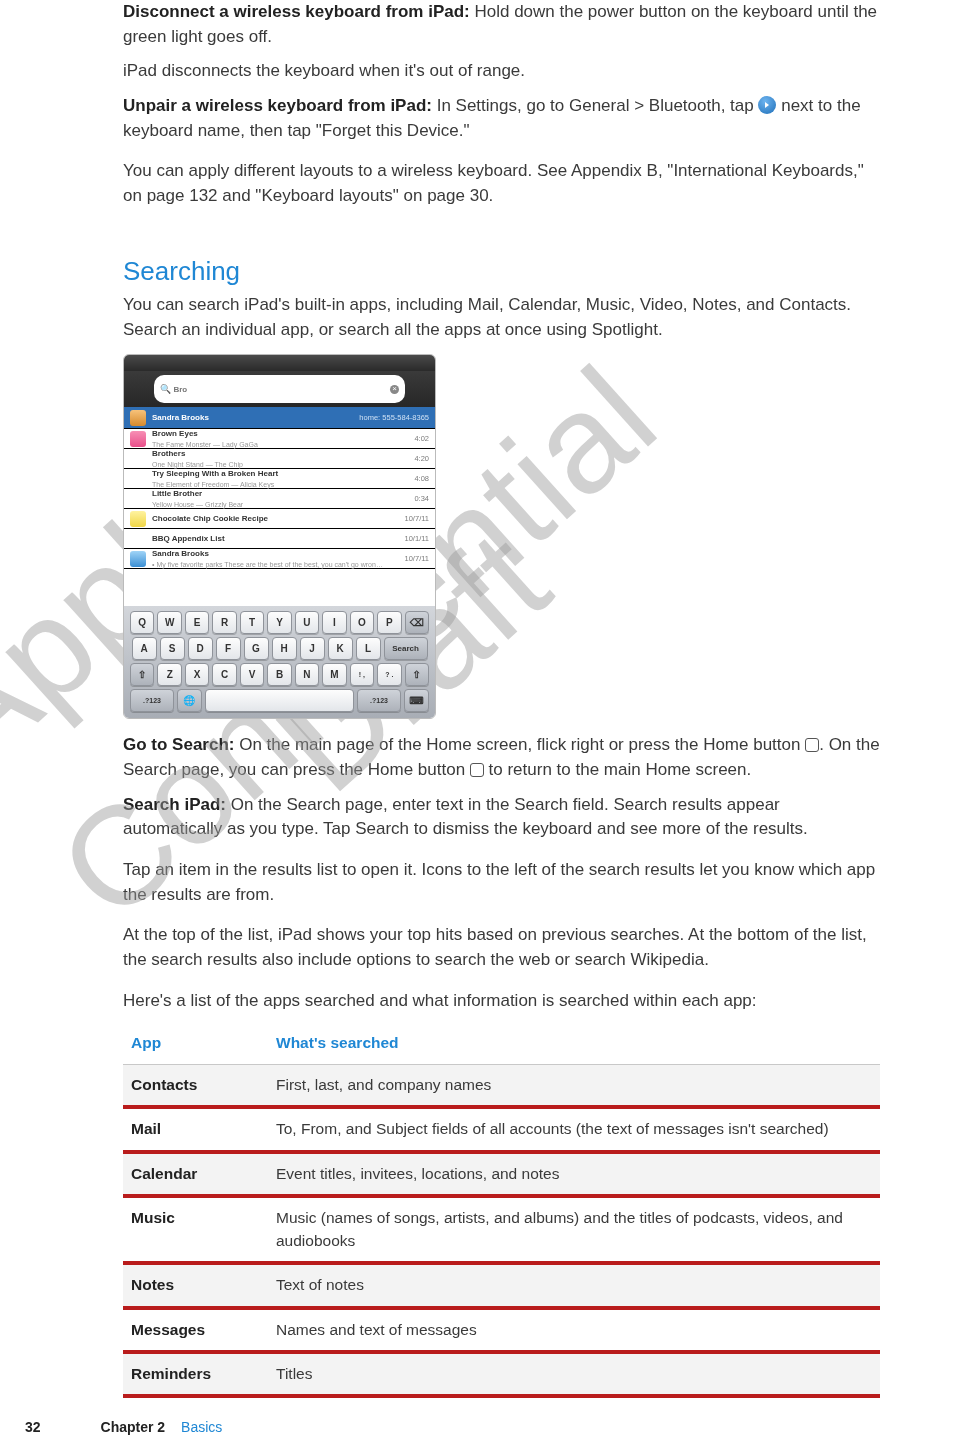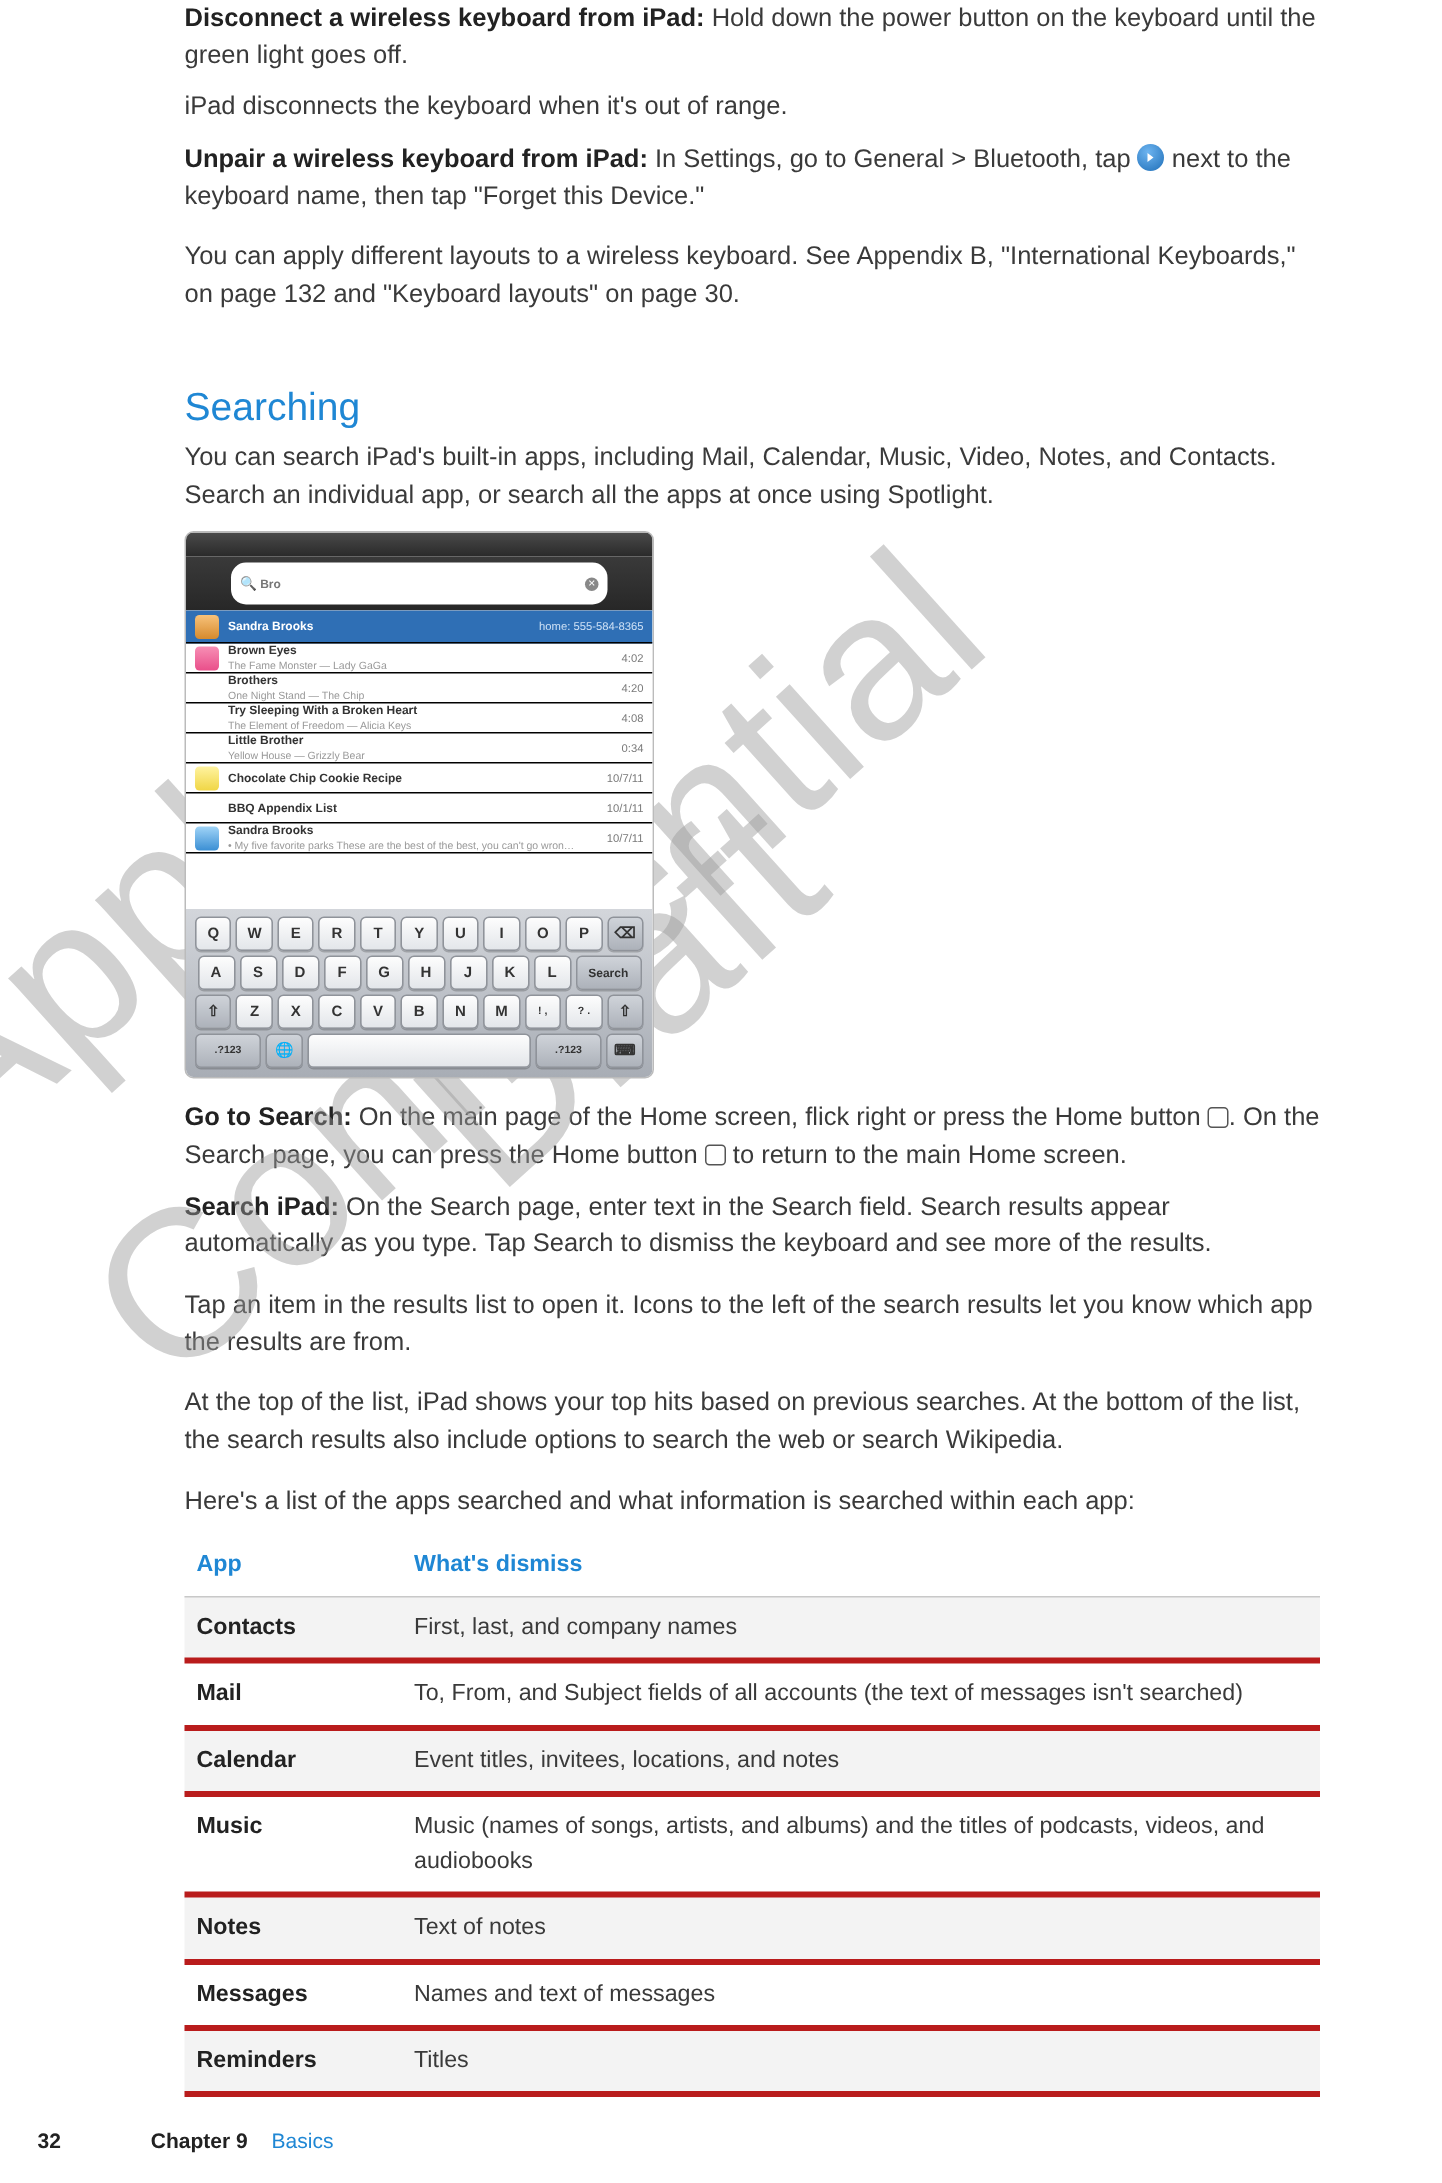--- a/index.html
+++ b/index.html
@@ -340,21 +340,21 @@
   <p class="para" style="margin-top:16px;">Tap an item in the results list to open it. Icons to the left of the search results let you know which app the results are from.</p>
 
   <p class="para" style="margin-top:16px;">At the top of the list, iPad shows your top hits based on previous searches. At the bottom of the list, the search results also include options to search the web or search Wikipedia.</p>
 
   <p class="para" style="margin-top:16px;">Here's a list of the apps searched and what information is searched within each app:</p>
 
   <table class="apps">
     <thead>
       <tr>
         <th>App</th>
-        <th>What's dismiss</th>
+        <th>What's searched</th>
       </tr>
     </thead>
     <tbody>
       <tr class="shade">
         <td>Contacts</td>
         <td>First, last, and company names</td>
       </tr>
       <tr>
         <td>Mail</td>
         <td>To, From, and Subject fields of all accounts (the text of messages isn't searched)</td>
@@ -380,16 +380,16 @@
         <td>Titles</td>
       </tr>
     </tbody>
   </table>
 
 </div>
 
 <div class="footer">
   <span class="pnum">32</span>
   <span>
-    <span class="chap">Chapter 9</span>
+    <span class="chap">Chapter 2</span>
     <span class="chapname">Basics</span>
   </span>
 </div>
 
 </body></html>

